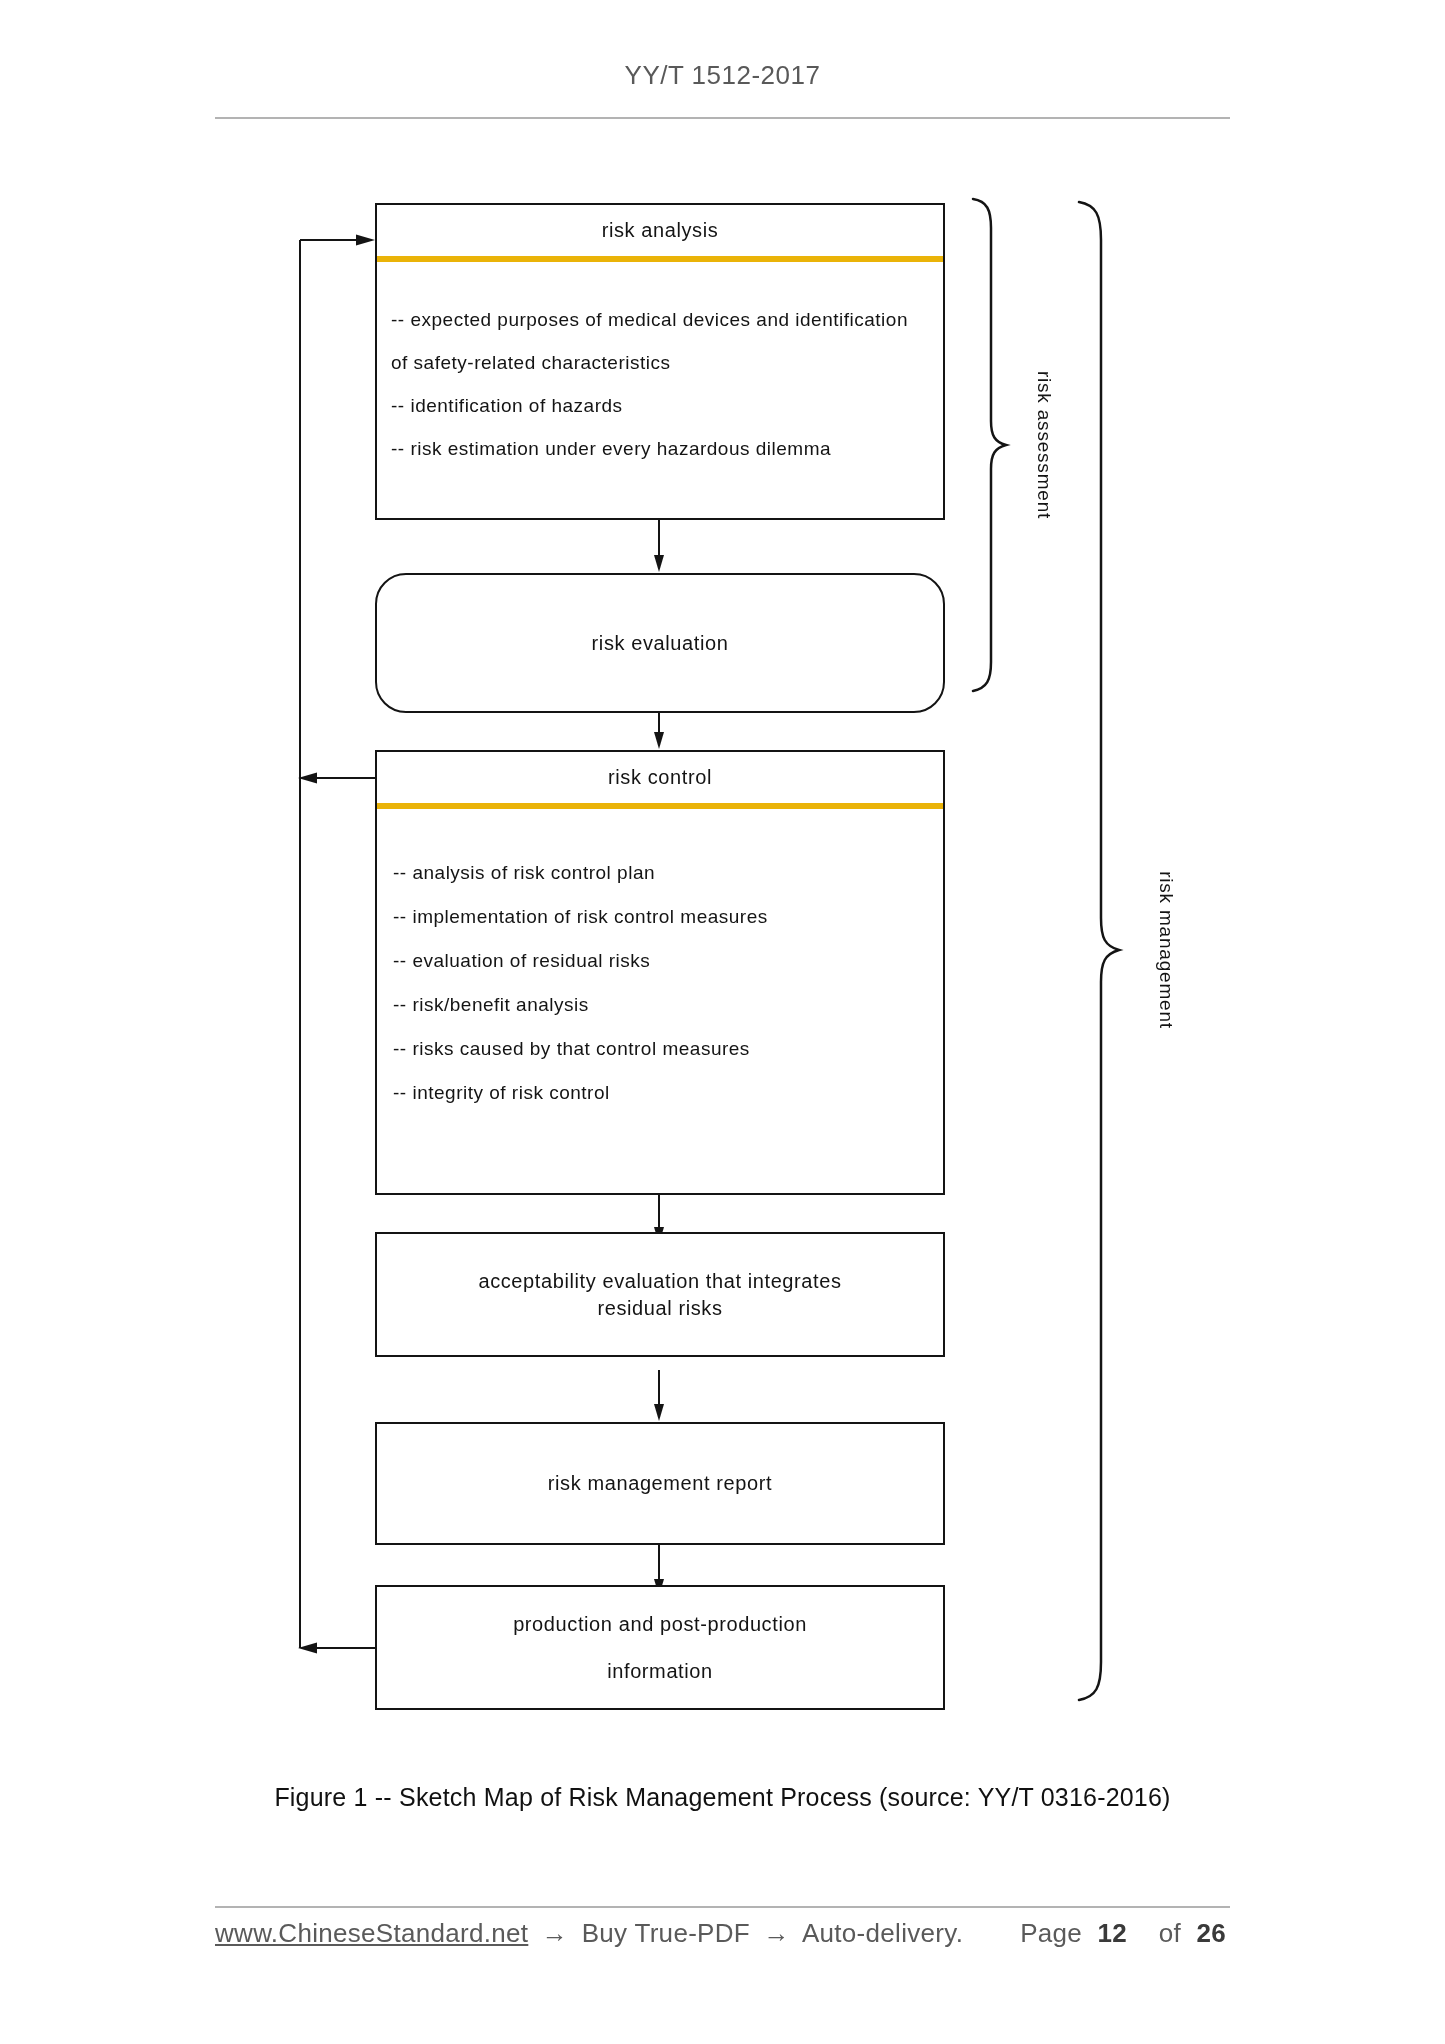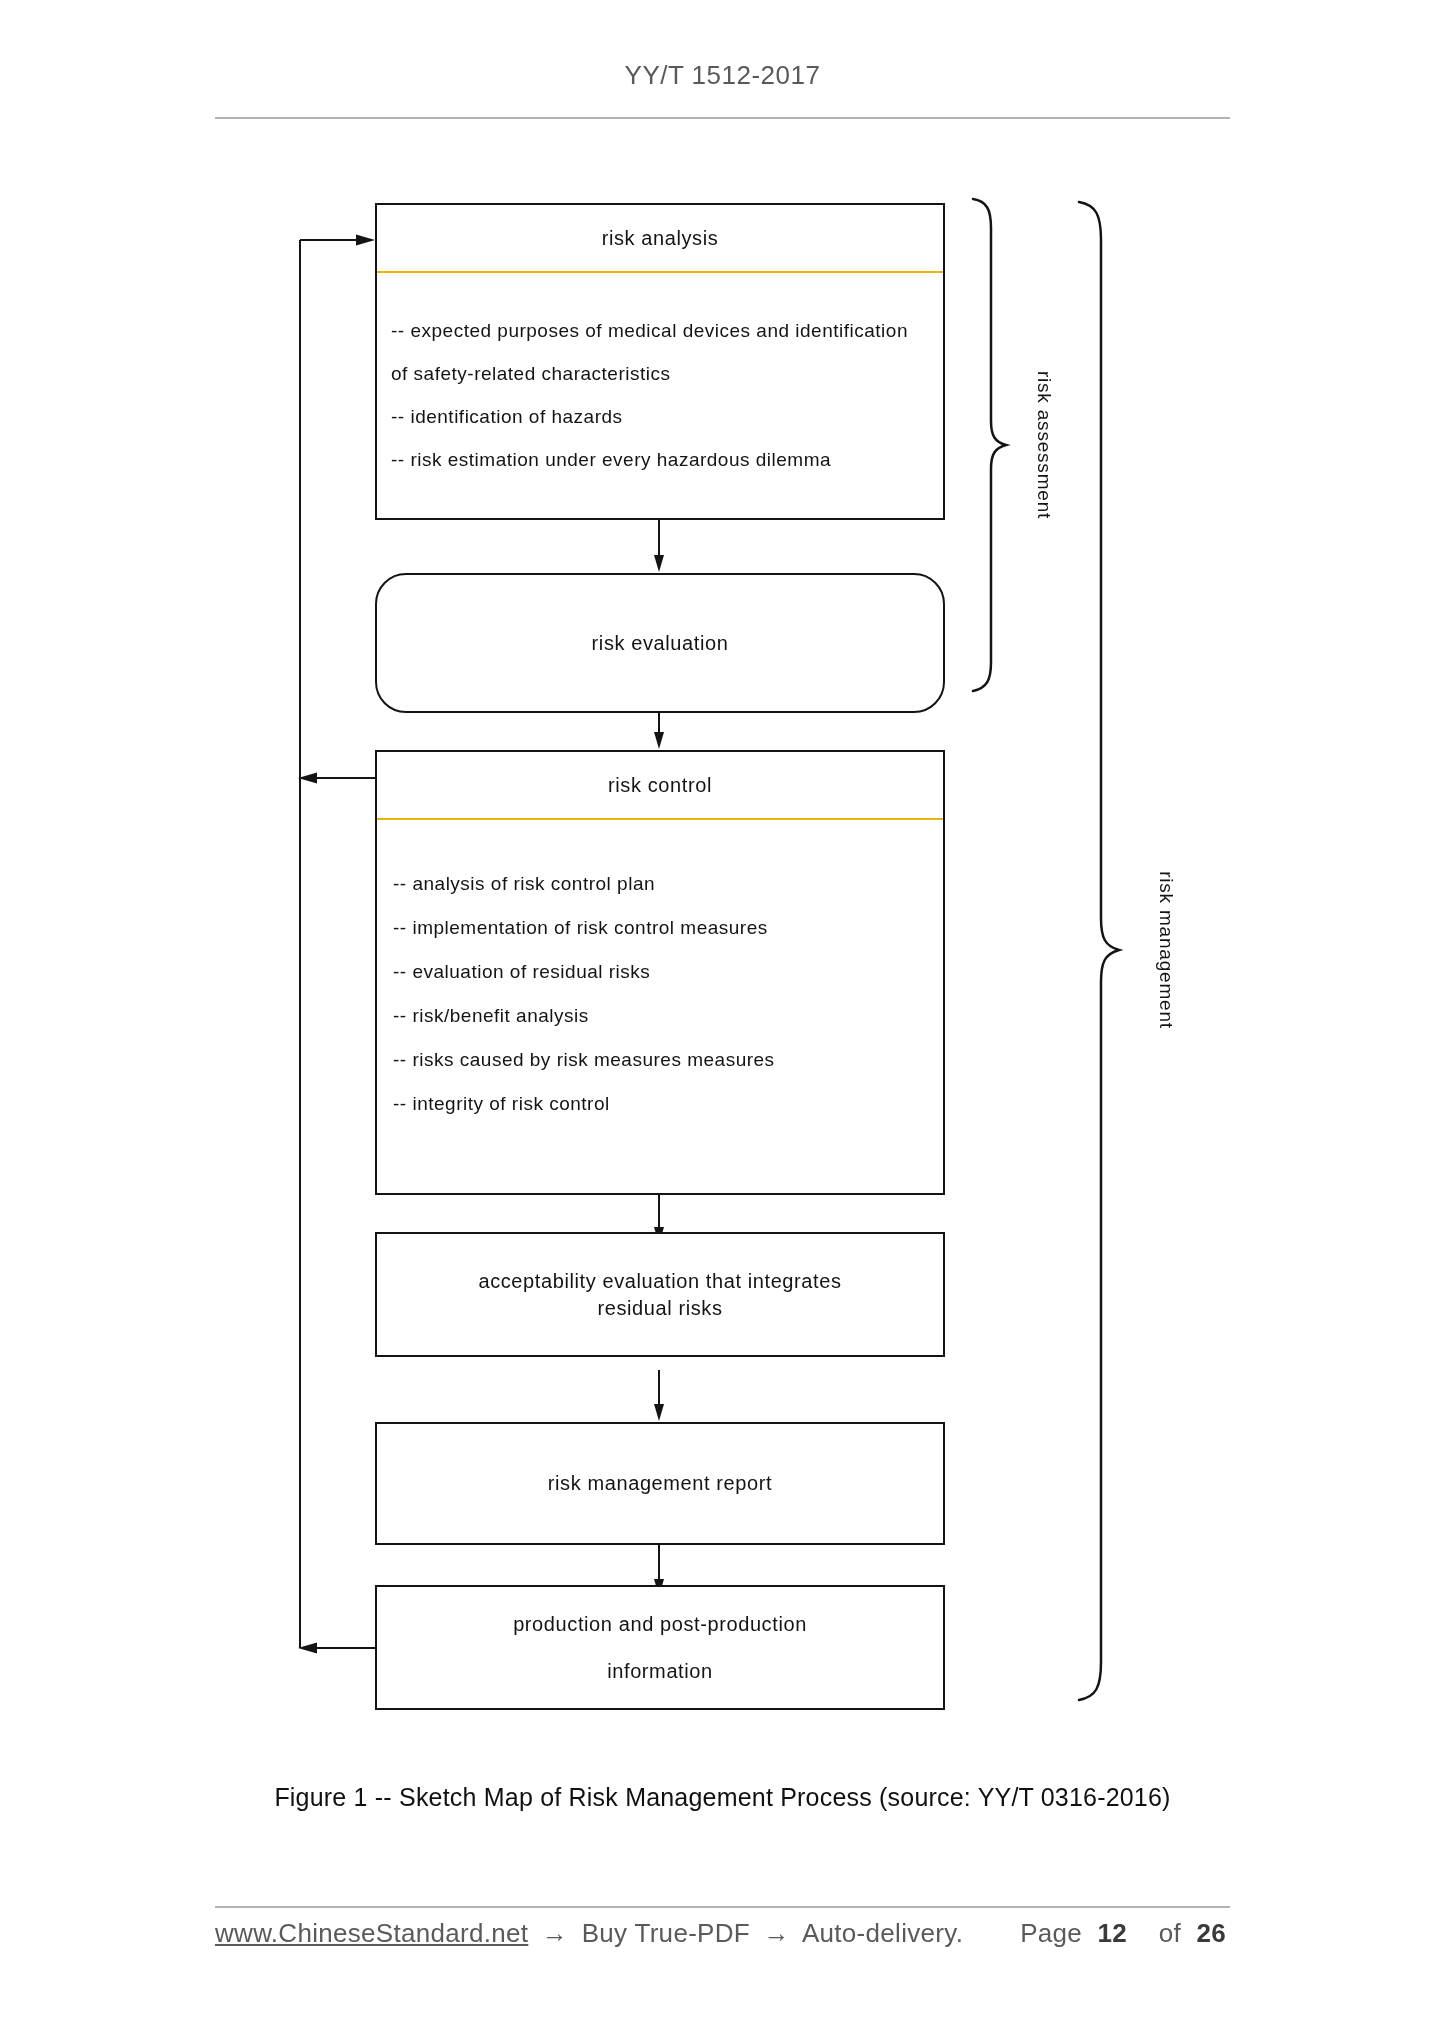--- a/index.html
+++ b/index.html
@@ -29,21 +29,21 @@
   .caption{
     position:absolute;left:0;right:0;top:1783px;text-align:center;
     font-size:25px;font-weight:normal;color:#111;letter-spacing:0.2px;
   }
   
   .fbox{
     position:absolute;left:375px;width:570px;box-sizing:border-box;
     border:2px solid #141414;background:#fff;
   }
   .fbox-header{
-    height:68px;border-bottom:2px solid #eab308;box-sizing:border-box;
+    height:57px;border-bottom:6px solid #eab308;box-sizing:border-box;
     display:flex;align-items:center;justify-content:center;
     font-size:20px;letter-spacing:0.6px;
   }
   .fbox-center{
     display:flex;flex-direction:column;align-items:center;justify-content:center;
     font-size:20px;letter-spacing:0.6px;text-align:center;line-height:27px;
   }
   .fbox-body{padding:36px 12px 0 14px;}
   .fbox-body3{padding:42px 12px 0 16px;}
   .fline{height:43px;display:flex;align-items:center;font-size:19px;letter-spacing:0.5px;white-space:nowrap;}
@@ -107,21 +107,21 @@
     <div>risk evaluation</div>
   </div>
 
   <div class="fbox" style="top:750px;height:445px;">
     <div class="fbox-header">risk control</div>
     <div class="fbox-body3">
       <div class="fline3">-- analysis of risk control plan</div>
       <div class="fline3">-- implementation of risk control measures</div>
       <div class="fline3">-- evaluation of residual risks</div>
       <div class="fline3">-- risk/benefit analysis</div>
-      <div class="fline3">-- risks caused by risk measures measures</div>
+      <div class="fline3">-- risks caused by that control measures</div>
       <div class="fline3">-- integrity of risk control</div>
     </div>
   </div>
 
   <div class="fbox fbox-center" style="top:1232px;height:125px;">
     <div>acceptability evaluation that integrates</div>
     <div>residual risks</div>
   </div>
 
   <div class="fbox fbox-center" style="top:1422px;height:123px;">

